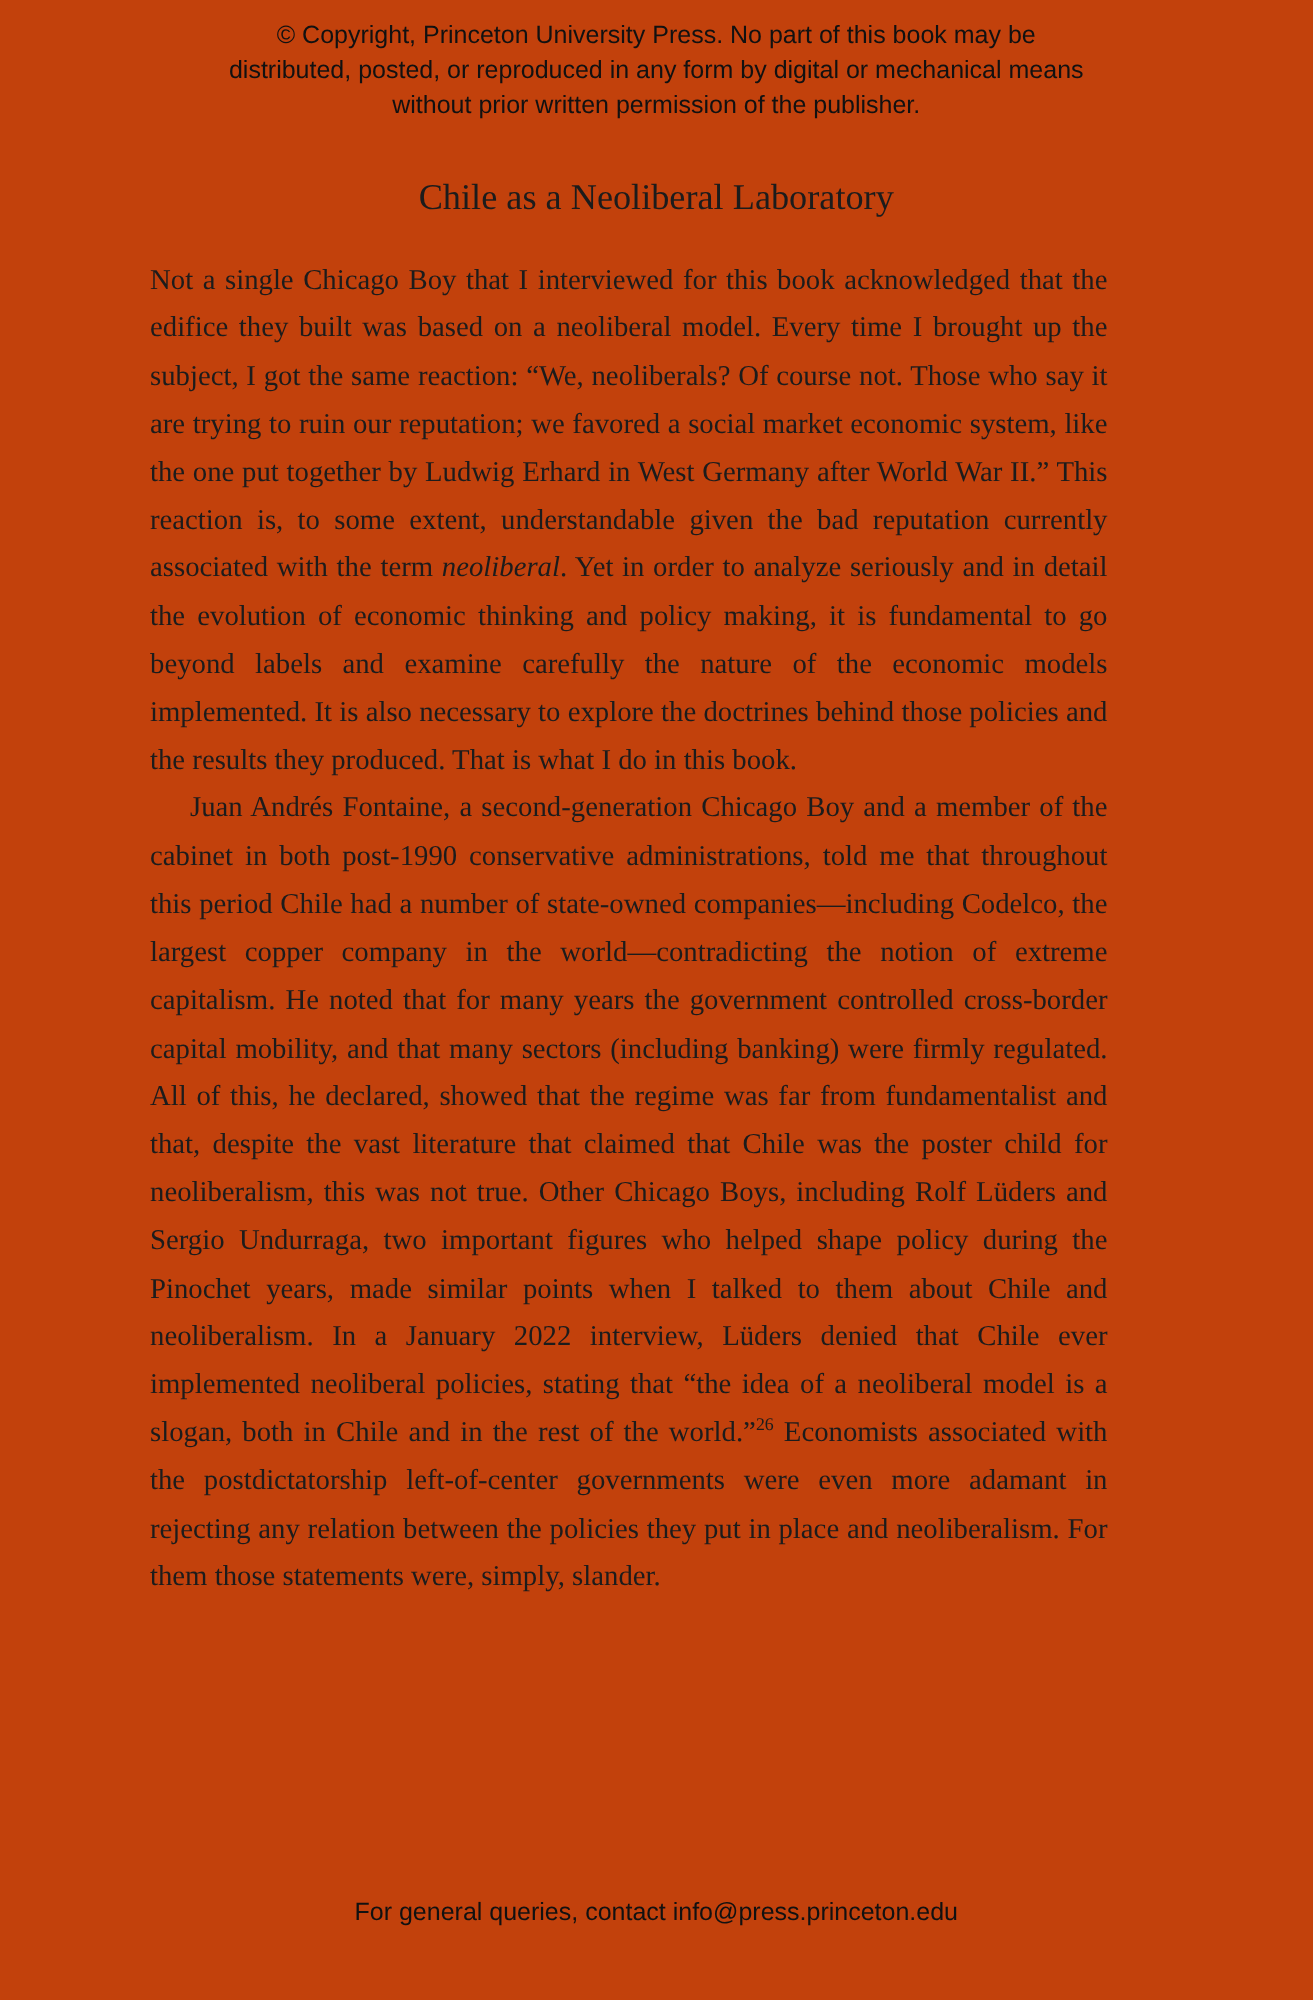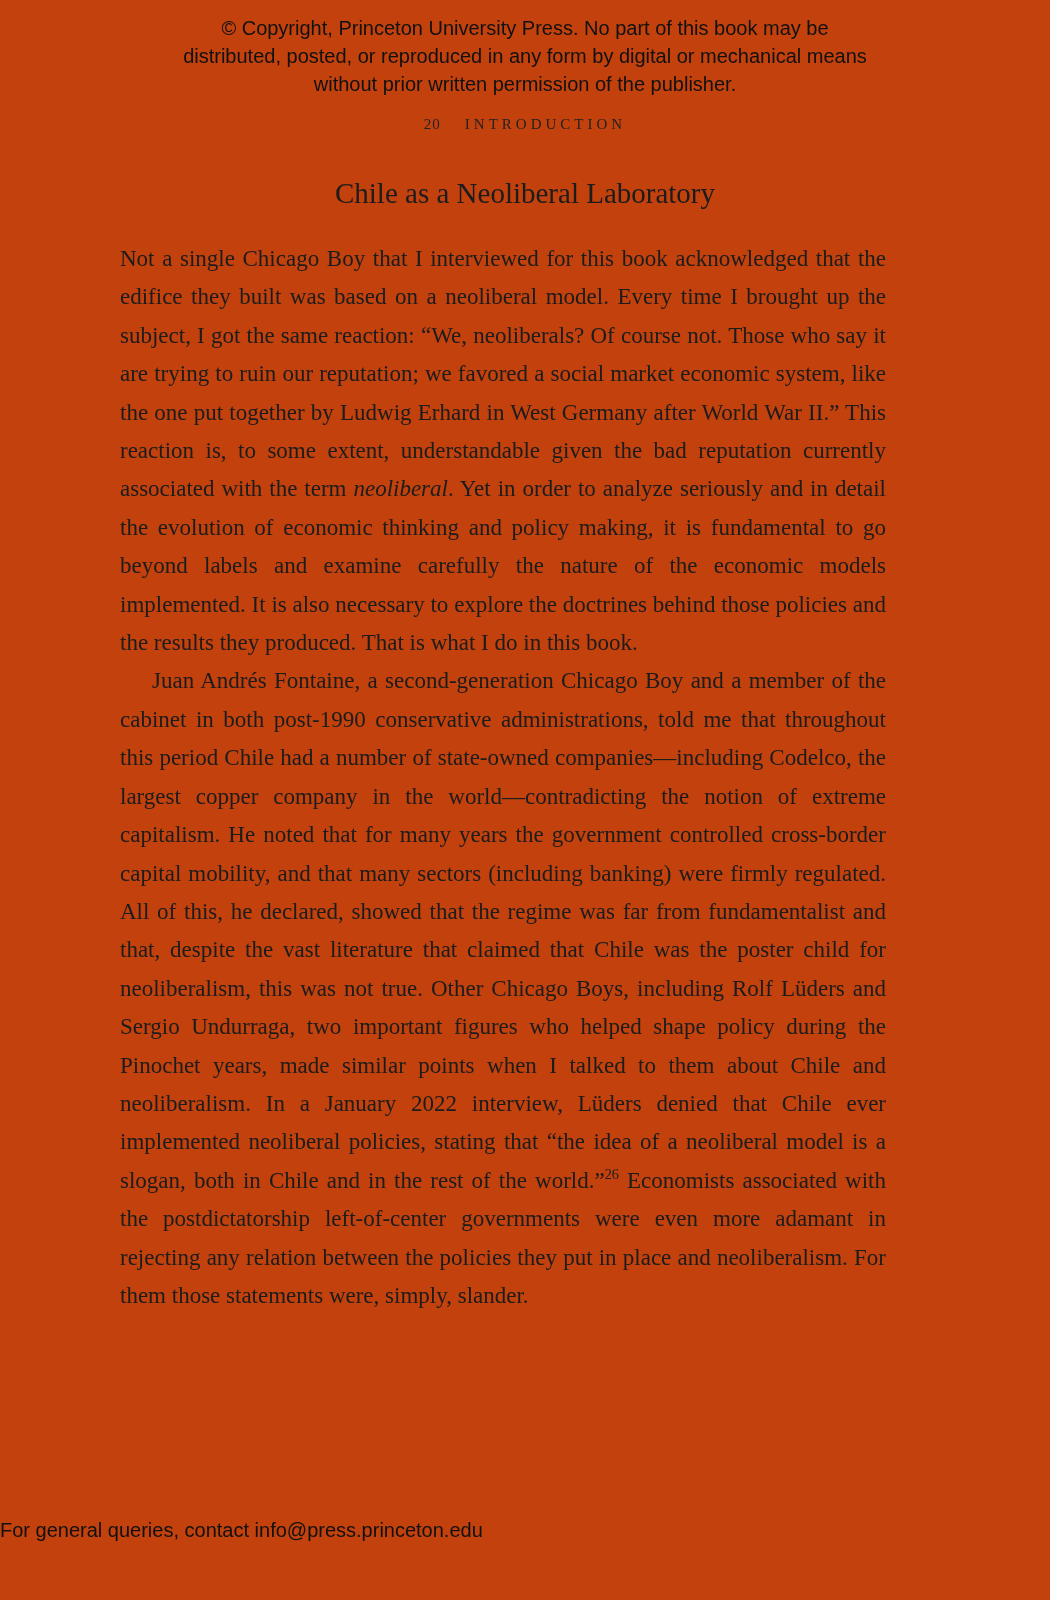--- a/index.html
+++ b/index.html
@@ -63,36 +63,33 @@
   .para sup {
     font-size: 0.62em;
     line-height: 0;
     vertical-align: super;
   }
   .footer {
     position: absolute;
     left: 0;
     right: 0;
     bottom: 58px;
-    text-align: left;
+    text-align: center;
     font-family: "Liberation Sans", sans-serif;
     font-size: 20px;
     color: #111111;
   }
 </style>
 </head>
 <body>
 
 <div class="page">
 
   <div class="copyright">© Copyright, Princeton University Press. No part of this book may be distributed, posted, or reproduced in any form by digital or mechanical means without prior written permission of the publisher.</div>
 
-  <div class="running-head">
-    <span class="pageno">20</span><span>INTRODUCTION</span>
-  </div>
 
   <h1 class="section-title">Chile as a Neoliberal Laboratory</h1>
 
   <div class="text-block">
       <p class="para"><span>Not a single Chicago Boy that I interviewed for this book acknowledged that the edifice they built was based on a neoliberal model. Every time I brought up the subject, I got the same reaction: “We, neoliberals? Of course not. Those who say it are trying to ruin our reputation; we favored a social market economic system, like the one put together by Ludwig Erhard in West Germany after World War II.” This reaction is, to some extent, understandable given the bad reputation currently associated with the term </span><em>neoliberal</em><span>. Yet in order to analyze seriously and in detail the evolution of economic thinking and policy making, it is fundamental to go beyond labels and examine carefully the nature of the economic models implemented. It is also necessary to explore the doctrines behind those policies and the results they produced. That is what I do in this book.</span></p>
       <p class="para indent"><span>Juan Andrés Fontaine, a second-generation Chicago Boy and a member of the cabinet in both post-1990 conservative administrations, told me that throughout this period Chile had a number of state-owned companies—including Codelco, the largest copper company in the world—contradicting the notion of extreme capitalism. He noted that for many years the government controlled cross-border capital mobility, and that many sectors (including banking) were firmly regulated. All of this, he declared, showed that the regime was far from fundamentalist and that, despite the vast literature that claimed that Chile was the poster child for neoliberalism, this was not true. Other Chicago Boys, including Rolf Lüders and Sergio Undurraga, two important figures who helped shape policy during the Pinochet years, made similar points when I talked to them about Chile and neoliberalism. In a January 2022 interview, Lüders denied that Chile ever implemented neoliberal policies, stating that “the idea of a neoliberal model is a slogan, both in Chile and in the rest of the world.”</span><sup>26</sup><span> Economists associated with the postdictatorship left-of-center governments were even more adamant in rejecting any relation between the policies they put in place and neoliberalism. For them those statements were, simply, slander.</span></p>
     </div>
 
   <div class="footer">For general queries, contact info@press.princeton.edu</div>
 

